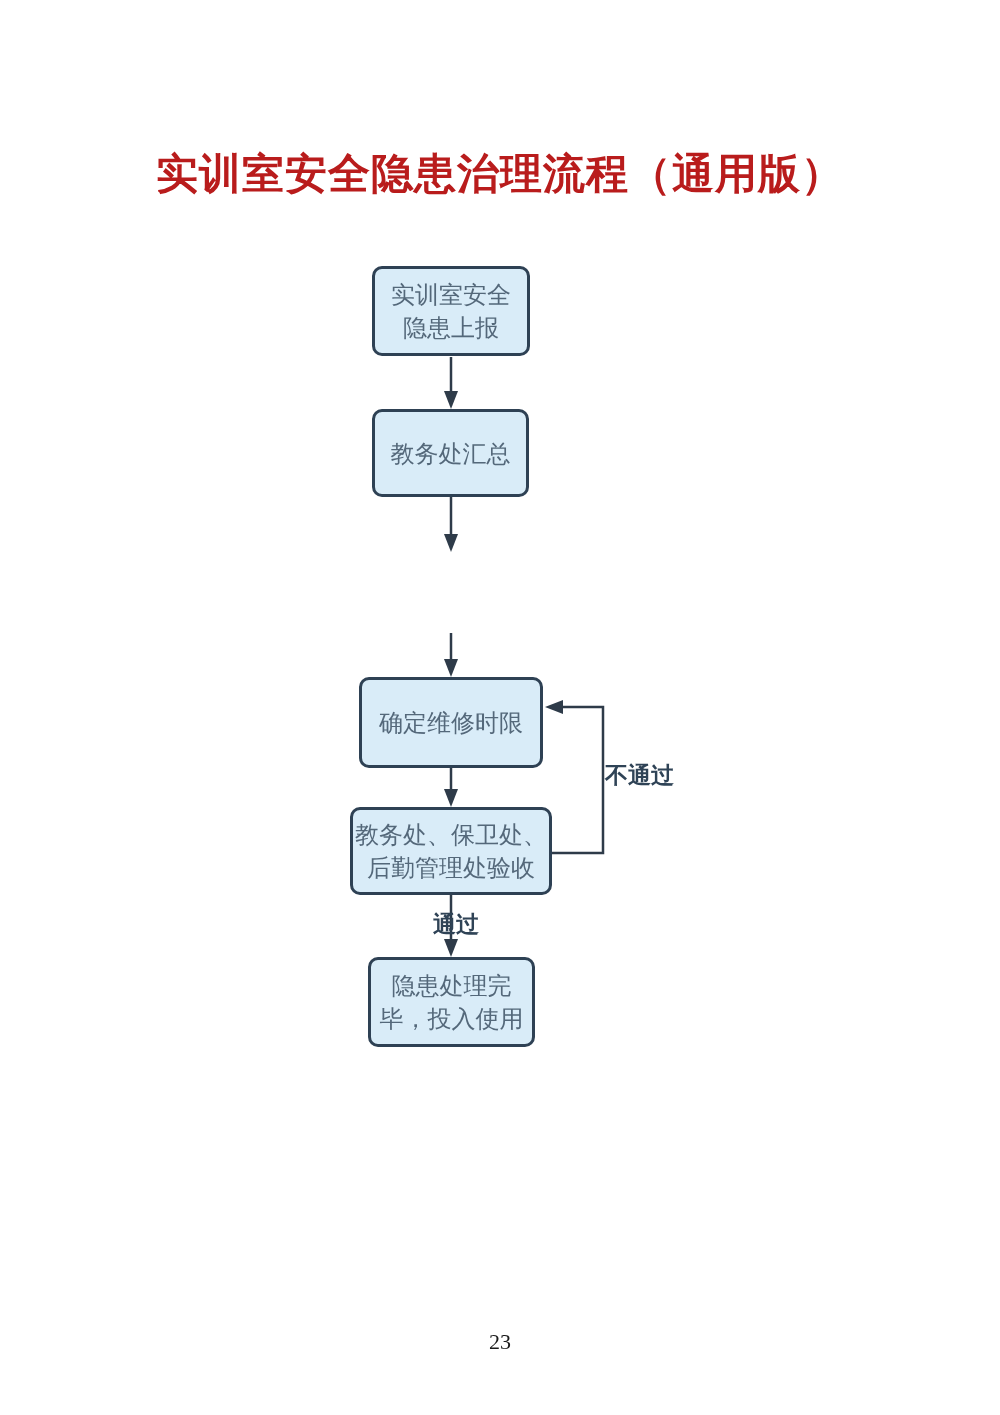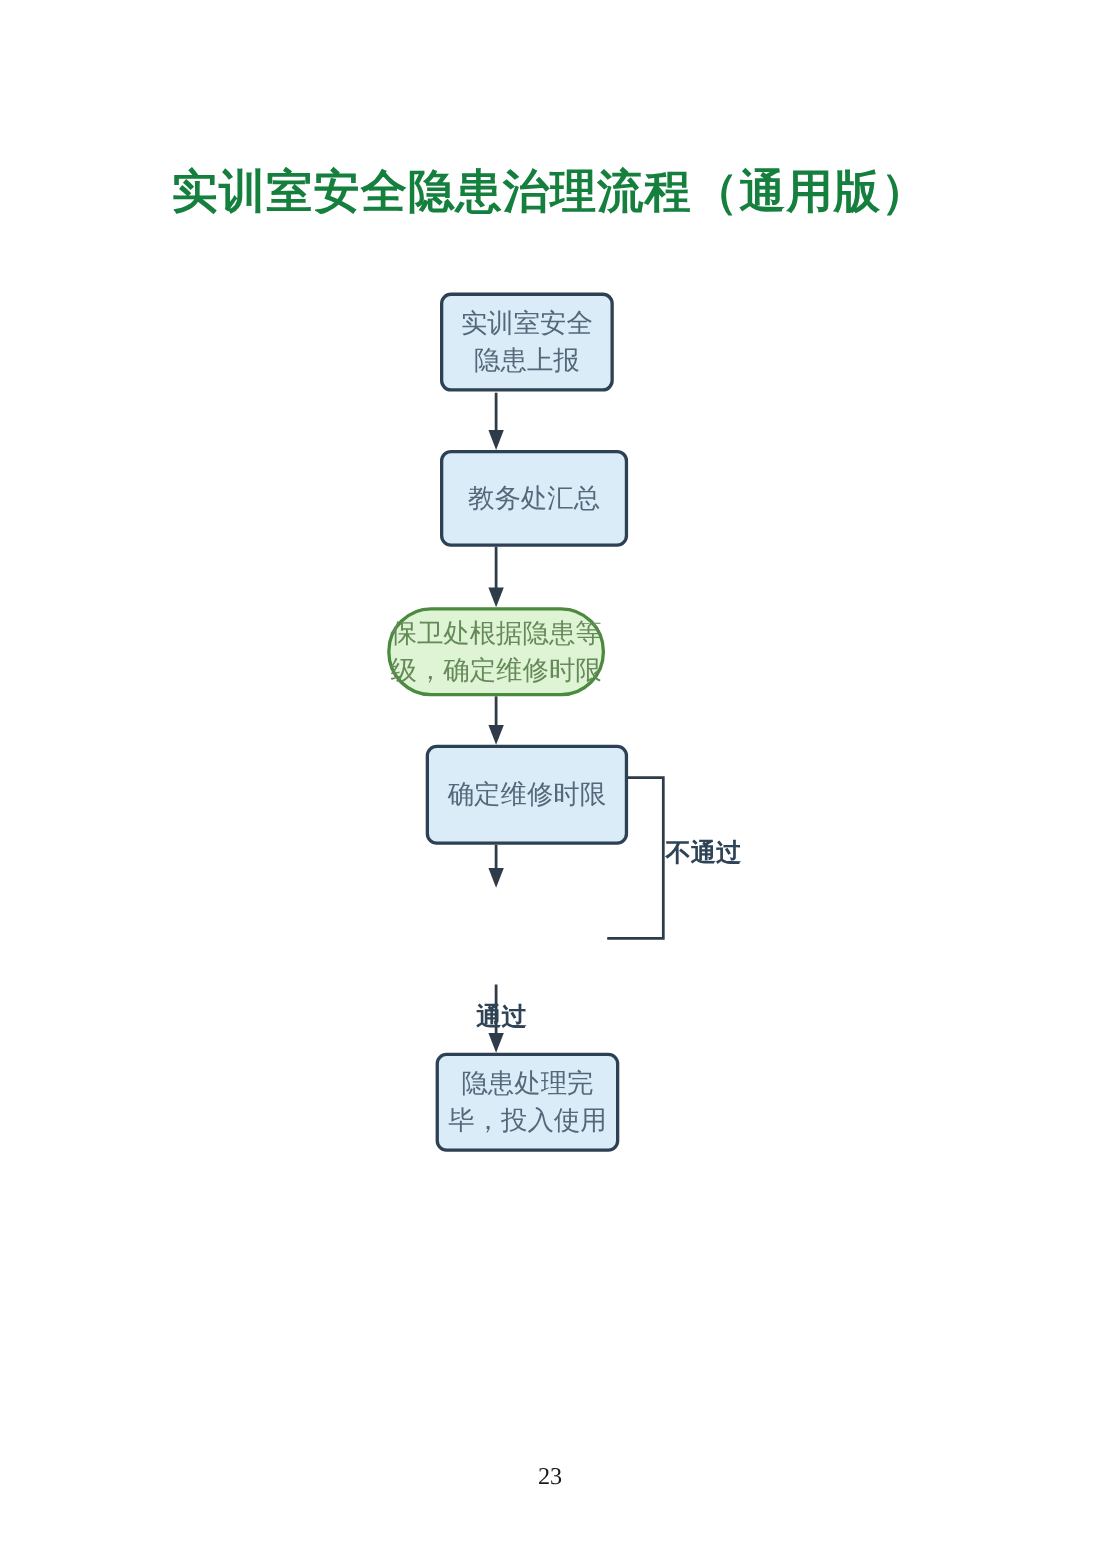--- a/index.html
+++ b/index.html
@@ -13,21 +13,21 @@
   }
   .doc-title {
     position: absolute;
     top: 146px;
     left: 0;
     width: 1000px;
     text-align: center;
     font-family: "Liberation Serif", "DejaVu Serif", serif;
     font-weight: 700;
     font-size: 42px;
-    color: #15803d;
+    color: #b91c1c;
     letter-spacing: 1px;
   }
   .diagram { position: absolute; left: 0; top: 0; width: 1000px; height: 1415px; }
   .connectors {
     position: absolute; left: 0; top: 0;
     width: 1000px; height: 1415px;
     color: var(--arrow, #2e3b49);
     pointer-events: none;
   }
   .node {
@@ -38,30 +38,29 @@
     text-align: center;
     font-size: 24px;
     line-height: 33px;
   }
   .node .node-label { white-space: pre-line; }
   .node.blue {
     background: var(--blue-fill, #d9ecf8);
     border: 3px solid var(--blue-border, #2e4154);
     border-radius: 10px;
     color: var(--node-text-blue, #54687a);
-    margin-left: 28px;
   }
   .node.green {
     background: var(--green-fill, #dff3d5);
     border: 3px solid var(--green-border, #4c8a3f);
     border-radius: 40px;
     color: var(--node-text-green, #648a58);
   }
   .n-report     { left: 372px; top: 266px; width: 158px; height: 90px; }
-  .n-summary    { left: 372px; top: 409px; width: 171px; height: 88px; }
+  .n-summary    { left: 372px; top: 409px; width: 157px; height: 88px; }
   .n-security   { left: 352px; top: 552px; width: 198px; height: 81px; }
   .n-repair     { left: 359px; top: 677px; width: 184px; height: 91px; }
   .n-acceptance { left: 350px; top: 807px; width: 202px; height: 88px; }
   .n-done       { left: 368px; top: 957px; width: 167px; height: 90px; }
   .edge-label {
     position: absolute;
     font-size: 23px;
     font-weight: 700;
     color: var(--label-text, #2f4356);
     white-space: nowrap;
@@ -124,29 +123,29 @@
 
     <div class="node blue n-report">
       <span class="node-label">实训室安全
 隐患上报</span>
     </div>
 
     <div class="node blue n-summary">
       <span class="node-label">教务处汇总</span>
     </div>
 
-    <div class="node green n-security">
-      <span class="node-label">保卫处根据隐患等
-级，确定维修时限</span>
-    </div>
 
     <div class="node blue n-repair">
       <span class="node-label">确定维修时限</span>
     </div>
 
+    <div class="node blue n-acceptance">
+      <span class="node-label">教务处、保卫处、
+后勤管理处验收</span>
+    </div>
 
     <div class="node blue n-done">
       <span class="node-label">隐患处理完
 毕，投入使用</span>
     </div>
 
     <div class="edge-label lbl-fail">不通过</div>
 
     <div class="edge-label lbl-pass">通过</div>
 

